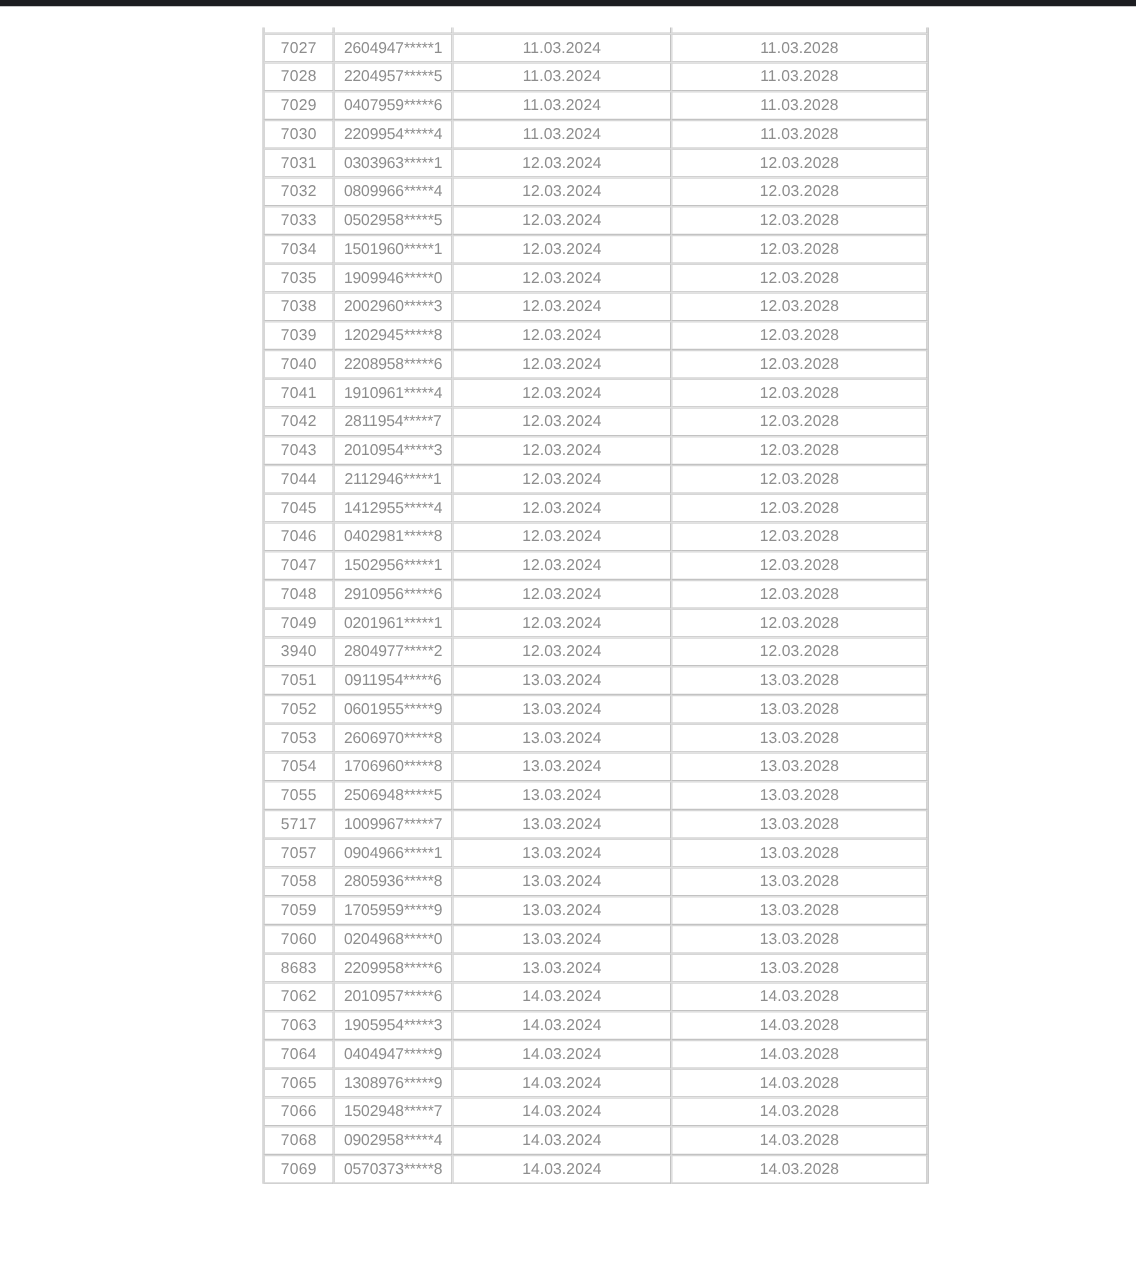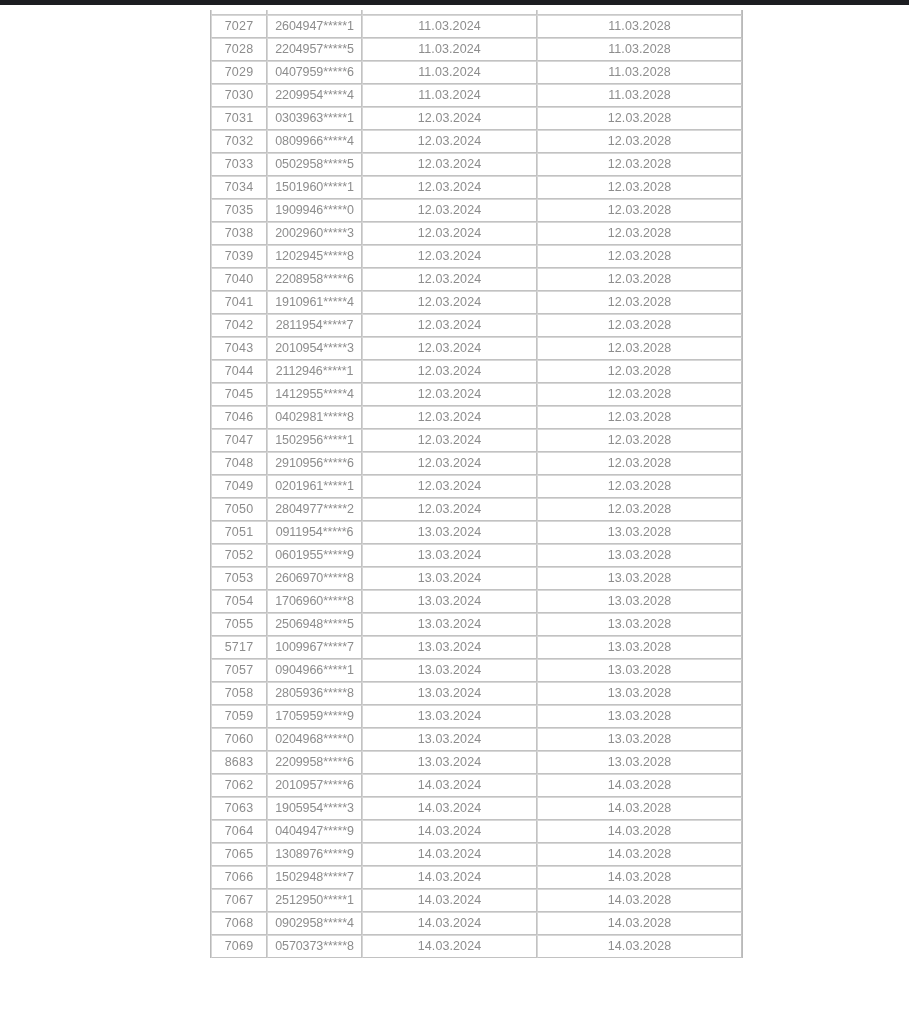--- a/index.html
+++ b/index.html
@@ -30,21 +30,21 @@
     top: 0;
     left: 0;
     width: 909px;
     height: 1024px;
   }
 
   
   #table-wrap {
     position: absolute;
     left: 210px;
-    top: 10px;
+    top: 22px;
     width: 531px;
   }
 
   table.data-table {
     border-collapse: separate;
     border-spacing: 0;
     width: 531px;
     table-layout: fixed;
     border-left: 1px solid #b9b9b9;
     border-right: 1px solid #b9b9b9;
@@ -233,21 +233,21 @@
             <td class="cell-date">12.03.2024</td>
             <td class="cell-date">12.03.2028</td>
           </tr>
           <tr>
             <td class="cell-index">7049</td>
             <td class="cell-id">0201961*****1</td>
             <td class="cell-date">12.03.2024</td>
             <td class="cell-date">12.03.2028</td>
           </tr>
           <tr>
-            <td class="cell-index">7050</td>
+            <td class="cell-index">3940</td>
             <td class="cell-id">2804977*****2</td>
             <td class="cell-date">12.03.2024</td>
             <td class="cell-date">12.03.2028</td>
           </tr>
           <tr>
             <td class="cell-index">7051</td>
             <td class="cell-id">0911954*****6</td>
             <td class="cell-date">13.03.2024</td>
             <td class="cell-date">13.03.2028</td>
           </tr>
@@ -331,26 +331,20 @@
           </tr>
           <tr>
             <td class="cell-index">7065</td>
             <td class="cell-id">1308976*****9</td>
             <td class="cell-date">14.03.2024</td>
             <td class="cell-date">14.03.2028</td>
           </tr>
           <tr>
             <td class="cell-index">7066</td>
             <td class="cell-id">1502948*****7</td>
-            <td class="cell-date">14.03.2024</td>
-            <td class="cell-date">14.03.2028</td>
-          </tr>
-          <tr>
-            <td class="cell-index">7067</td>
-            <td class="cell-id">2512950*****1</td>
             <td class="cell-date">14.03.2024</td>
             <td class="cell-date">14.03.2028</td>
           </tr>
           <tr>
             <td class="cell-index">7068</td>
             <td class="cell-id">0902958*****4</td>
             <td class="cell-date">14.03.2024</td>
             <td class="cell-date">14.03.2028</td>
           </tr>
           <tr>

